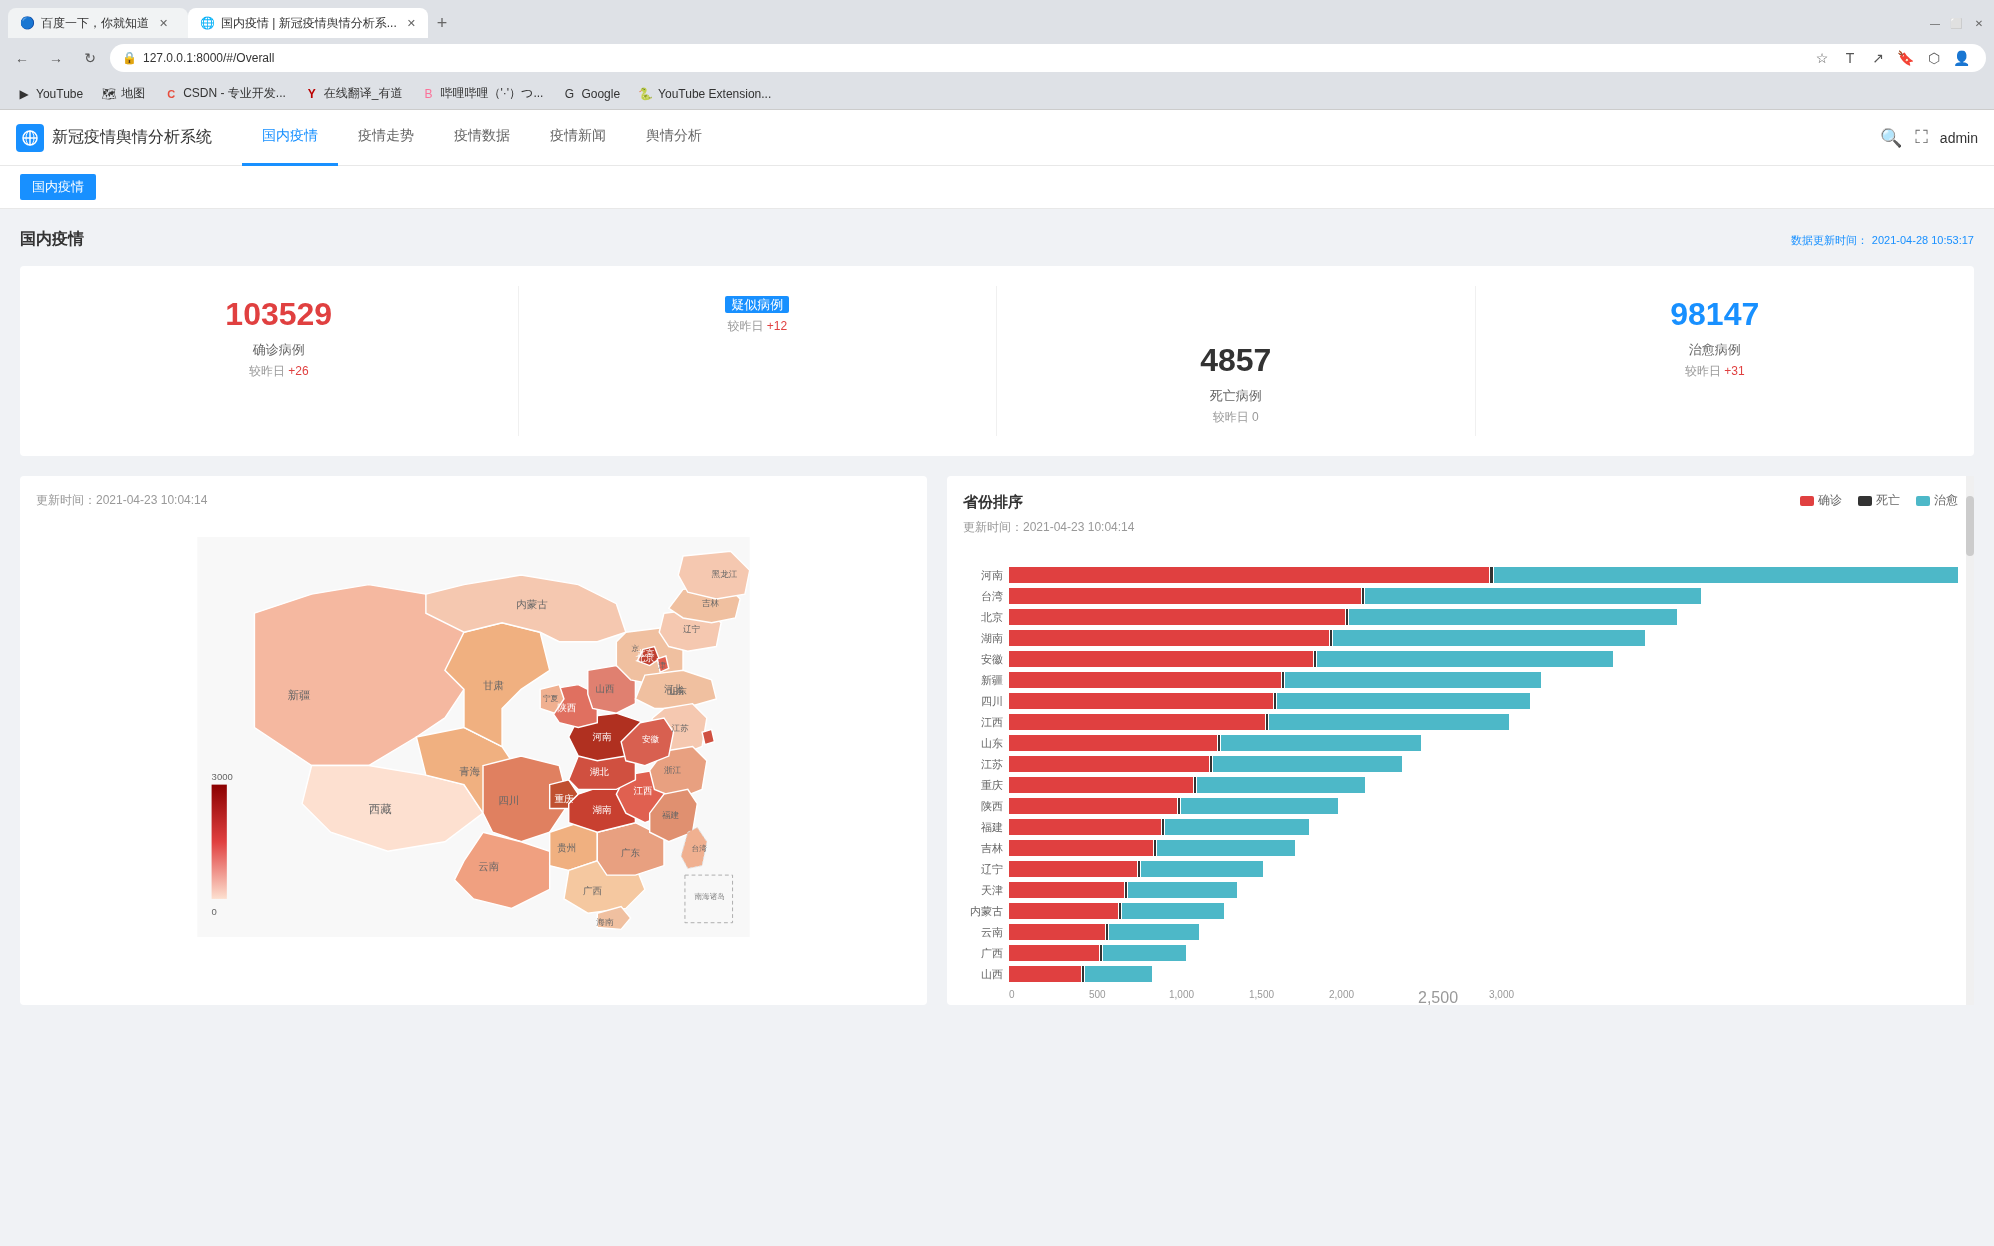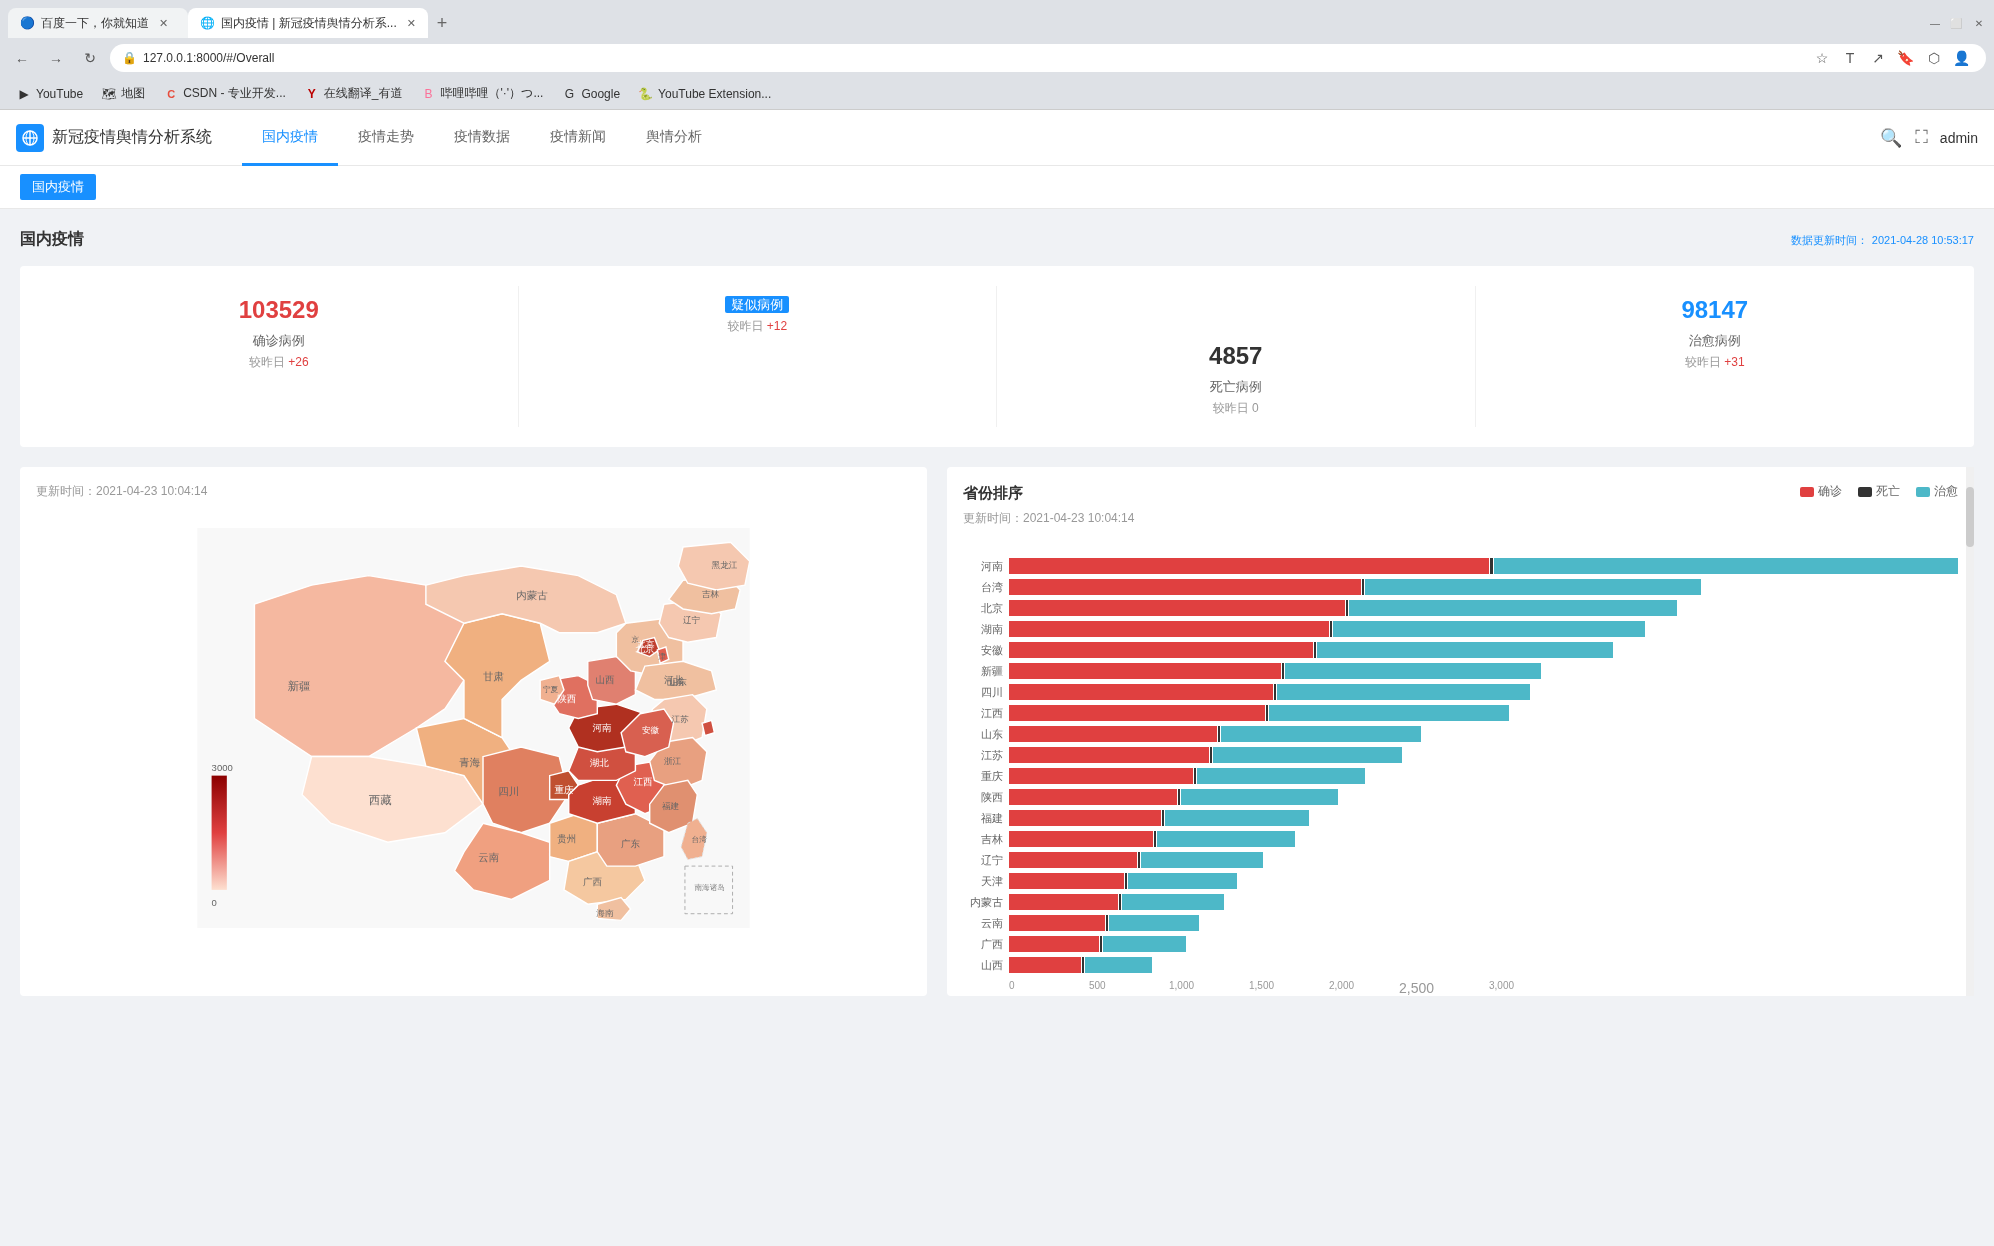--- a/index.html
+++ b/index.html
@@ -19,21 +19,21 @@
     .nav-btn { width: 28px; height: 28px; display: flex; align-items: center; justify-content: center; color: #555; font-size: 14px; border-radius: 50%; cursor: pointer; }
     .address-bar { flex: 1; display: flex; align-items: center; background: #fff; border-radius: 20px; padding: 0 12px; height: 28px; font-size: 12px; color: #333; gap: 6px; }
     .address-bar-icons { display: flex; gap: 4px; margin-left: auto; }
     .addr-icon { width: 24px; height: 24px; display: flex; align-items: center; justify-content: center; color: #555; font-size: 14px; cursor: pointer; border-radius: 50%; }
 
     .bookmarks-bar { display: flex; align-items: center; padding: 2px 8px; background: #dee1e6; gap: 2px; height: 32px; border-bottom: 1px solid #ccc; }
     .bookmark-item { display: flex; align-items: center; padding: 3px 8px; font-size: 12px; color: #333; border-radius: 4px; cursor: pointer; gap: 4px; }
     .bm-icon { width: 16px; height: 16px; display: flex; align-items: center; justify-content: center; font-size: 12px; }
 
     
-    .app-header { background: #fff; display: flex; padding: 0 16px; height: 56px; border-bottom: 1px solid #e8e8e8; }
+    .app-header { background: #fff; display: flex; align-items: center; padding: 0 16px; height: 56px; border-bottom: 1px solid #e8e8e8; }
     .app-logo { display: flex; align-items: center; gap: 8px; margin-right: 30px; }
     .logo-icon { width: 28px; height: 28px; background: #1890ff; border-radius: 4px; display: flex; align-items: center; justify-content: center; color: white; font-size: 14px; font-weight: bold; }
     .app-title { font-size: 16px; color: #333; font-weight: 500; }
     .nav-menu { display: flex; gap: 0; flex: 1; }
     .nav-item { padding: 0 20px; height: 56px; display: flex; align-items: center; font-size: 14px; color: #666; cursor: pointer; border-bottom: 3px solid transparent; }
     .nav-item.active { color: #1890ff; border-bottom: 3px solid #1890ff; }
     .header-right { margin-left: auto; display: flex; align-items: center; gap: 12px; }
     .header-icon { font-size: 18px; color: #666; cursor: pointer; }
     .admin-text { font-size: 14px; color: #333; }
 
@@ -45,21 +45,21 @@
     .main-content { padding: 20px; }
 
     
     .section-header { display: flex; align-items: center; justify-content: space-between; margin-bottom: 16px; }
     .section-title { font-size: 16px; color: #333; font-weight: 600; }
     .update-time { font-size: 11px; color: #1890ff; }
 
     .stats-card { background: #fff; border-radius: 4px; padding: 20px; margin-bottom: 20px; display: grid; grid-template-columns: 1fr 1fr 1fr 1fr; gap: 0; }
     .stat-item { text-align: center; padding: 10px 20px; border-right: 1px solid #f0f0f0; }
     .stat-item:last-child { border-right: none; }
-    .stat-number { font-size: 24px; font-weight: bold; margin-bottom: 8px; }
+    .stat-number { font-size: 32px; font-weight: bold; margin-bottom: 8px; }
     .stat-number.red { color: #e04040; }
     .stat-number.orange { color: #e87828; }
     .stat-number.dark { color: #333; margin-top: 46px; }
     .stat-number.teal { color: #1890ff; }
     .stat-label { font-size: 13px; color: #666; margin-bottom: 4px; }
     .stat-change { font-size: 12px; color: #999; }
 
     
     .bottom-grid { display: grid; grid-template-columns: 1fr 1fr; gap: 20px; }
     .chart-card { background: #fff; border-radius: 4px; padding: 16px; }
@@ -542,21 +542,21 @@
         <div style="width:2px;background:#333;height:100%;"></div>
         <div style="width:67px;background:#4db8c8;height:100%;"></div>
       </div>
     </div>
           <div style="display:flex;margin-left:46px;margin-top:6px;">
             <div style="position:absolute;left:46px;font-size:10px;color:#999;">0</div>
             <div style="position:absolute;left:126px;font-size:10px;color:#999;">500</div>
             <div style="position:absolute;left:206px;font-size:10px;color:#999;">1,000</div>
             <div style="position:absolute;left:286px;font-size:10px;color:#999;">1,500</div>
             <div style="position:absolute;left:366px;font-size:10px;color:#999;">2,000</div>
-            <div style="position:absolute;left:436px;font-size:14px;color:#999;">2,500</div>
+            <div style="position:absolute;left:455px;font-size:16px;color:#999;">2,500</div>
             <div style="position:absolute;left:526px;font-size:10px;color:#999;">3,000</div>
           </div>
         </div>
       <div class="scrollbar-track">
         <div class="scrollbar-thumb"></div>
       </div>
     </div>
 
   </div>
 </div>

